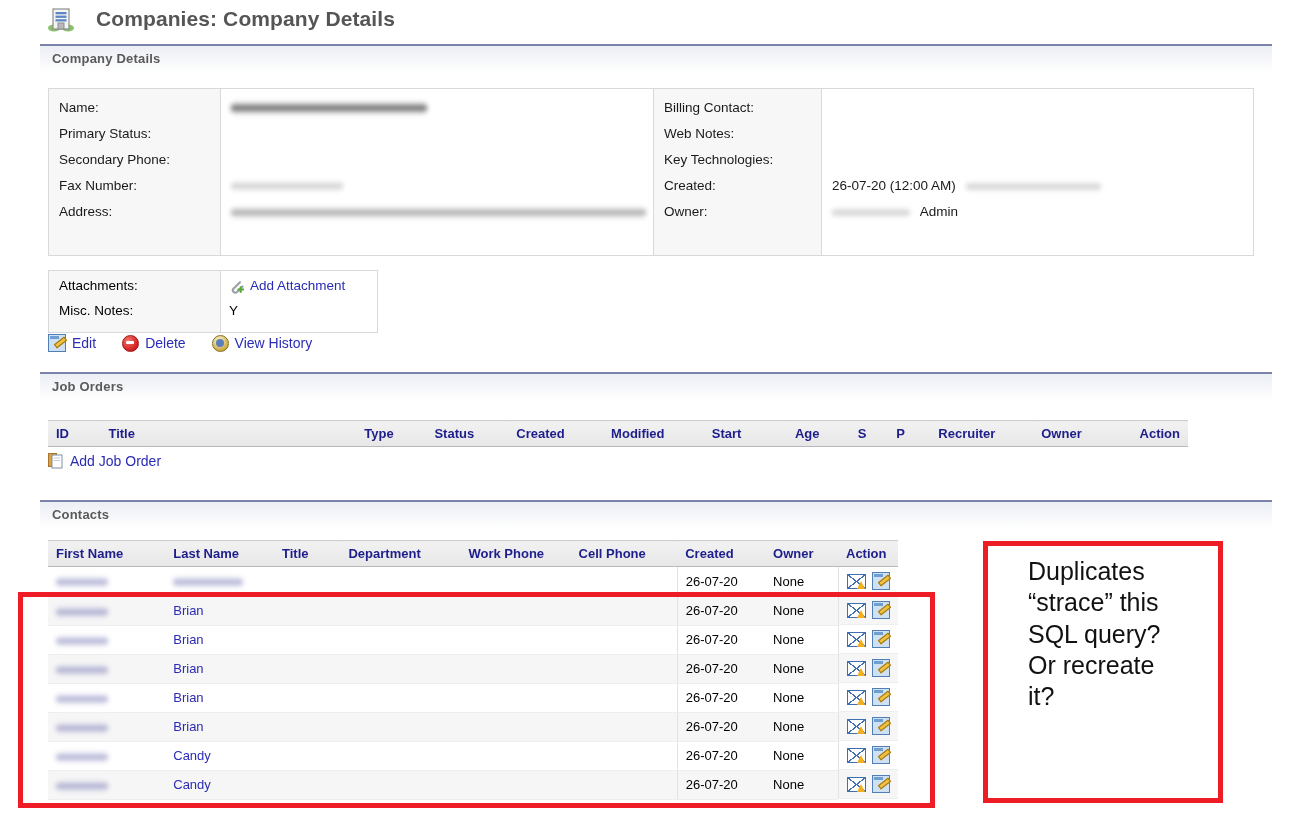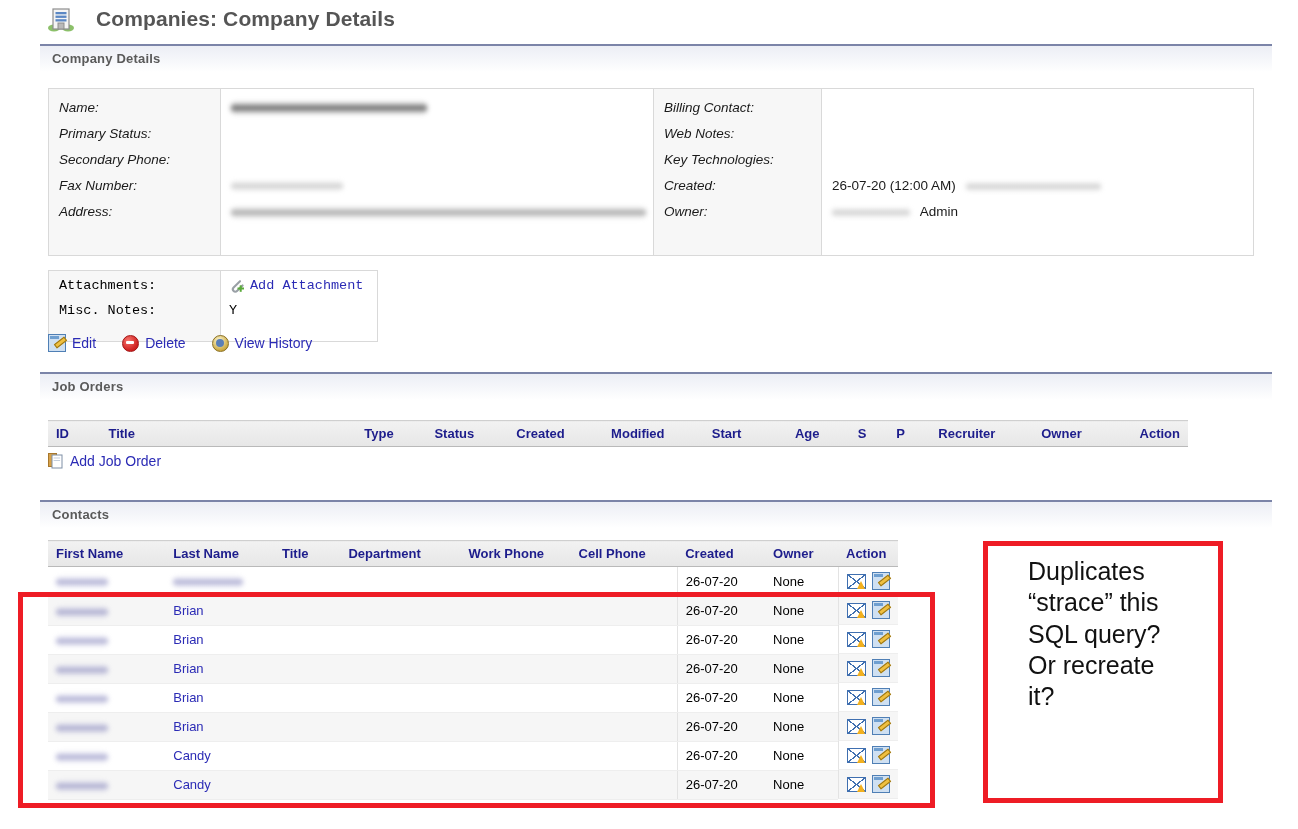--- a/index.html
+++ b/index.html
@@ -47,21 +47,20 @@
     position: absolute; left: 48px; top: 88px;
     width: 1206px; height: 168px;
     border: 1px solid #d9d9d9; background: #fff;
     box-sizing: border-box;
   }
   .detail-col { position: absolute; top: 0; height: 100%; }
   .detail-col .labels {
     position: absolute; left: 0; top: 0; width: 100%; height: 100%;
     background: #f7f7f7; border-right: 1px solid #d9d9d9;
     box-sizing: border-box;
-    font-style: italic;
   }
   .dl-row { height: 26px; line-height: 26px; font-size: 13.5px; color: #1a1a1a; }
   .labels-inner { padding: 6px 0 0 10px; }
   .values-inner { padding: 6px 0 0 10px; }
   .dv-row { height: 26px; line-height: 26px; font-size: 13.5px; color: #1a1a1a; position: relative; }
 
   
   .blur {
     display: inline-block; vertical-align: middle;
     background: linear-gradient(to bottom,
@@ -86,22 +85,22 @@
   .blur.blue {
     background: linear-gradient(to bottom,
         rgba(255,255,255,0) 0%, rgba(130,130,190,.30) 28%,
         rgba(95,95,165,.60) 50%, rgba(130,130,190,.30) 74%,
         rgba(255,255,255,0) 100%);
   }
 
   
   .attach-box {
     position: absolute; left: 48px; top: 270px;
-    width: 330px; height: 72px;
-    border: 1px solid #d9d9d9; box-sizing: border-box; background:#fff;font-family:Liberation Mono, monospace;
+    width: 330px; height: 63px;
+    border: 1px solid #d9d9d9; box-sizing: border-box; background:#fff;
   }
   .attach-box .lab-col {
     position: absolute; left: 0; top: 0; width: 172px; height: 100%;
     background: #f7f7f7; border-right: 1px solid #d9d9d9; box-sizing: border-box;
   }
   .ab-row { height: 25px; line-height: 25px; font-size: 13.5px; }
 
   a.lnk { color: #2b2bb5; text-decoration: none; }
 
   .action-bar {

